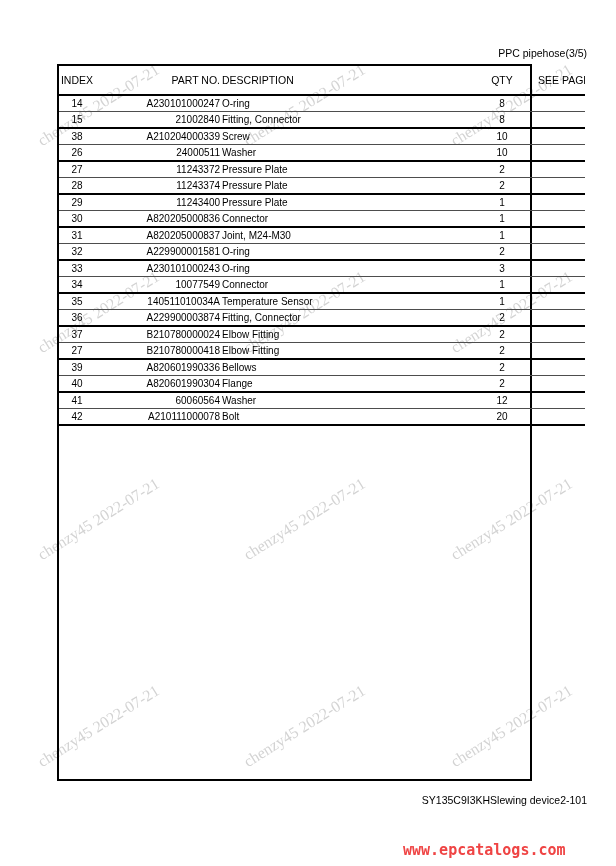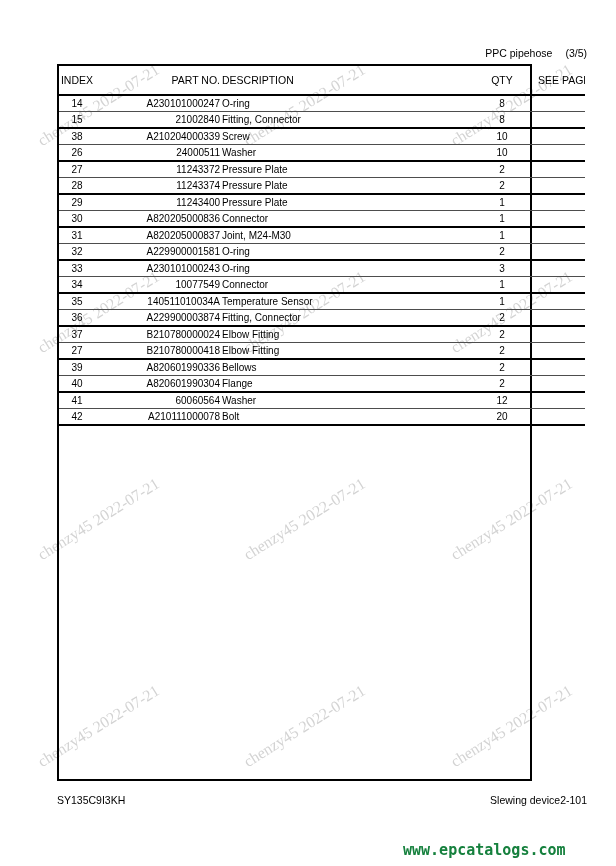--- a/index.html
+++ b/index.html
@@ -12,21 +12,21 @@
   .watermark {
     position:absolute; white-space:nowrap;
     font-family:"Liberation Serif", serif; font-size:16px; color:#d3d3d3;
     transform:rotate(-32deg); transform-origin:0 100%;
   }
   
   .page-header {
     position:absolute; top:47px; right:29px; z-index:2;
     font-size:10.5px; color:#000;
   }
-  .page-header .indicator { margin-left:13px; }
+  .page-header .indicator { }
   
   .table-box {
     position:absolute; left:57px; top:64px; width:475px; height:717px;
     border:2px solid #000; box-sizing:border-box; z-index:1;
     background:transparent;
   }
   table.parts {
     width:100%; border-collapse:collapse; table-layout:fixed;
     font-size:10px; color:#000;
   }
@@ -45,28 +45,28 @@
   }
   table.parts tbody tr:nth-child(even) td { border-bottom:2px solid #000; }
   .c-index { text-align:center; }
   .c-part  { text-align:right; }
   .c-desc  { text-align:left; }
   .c-qty   { text-align:center; }
   .c-see   { text-align:center; }
   
   .page-footer {
     position:absolute; left:57px; right:29px; top:794px; z-index:2;
-    display:flex; justify-content:space-between; font-size:10.5px;
+    display:flex; justify-content:flex-end; font-size:10.5px;
   }
   .page-footer .pageno { }
   
   .branding {
     position:absolute; left:403px; top:841px; z-index:2;
     font-family:"DejaVu Sans Mono", monospace; font-weight:bold;
-    font-size:15px; letter-spacing:0px; color:#15803d;
+    font-size:15px; letter-spacing:0px; color:#ef4444;
   }
 </style>
 </head>
 <body>
 
 <div class="page">
 
   <div class="watermark-layer">
       <div class="watermark" style="left: 44px; top: 132px; color: rgb(211, 211, 211);">chenzy45 2022-07-21</div>
       <div class="watermark" style="left: 250px; top: 132px; color: rgb(211, 211, 211);">chenzy45 2022-07-21</div>

